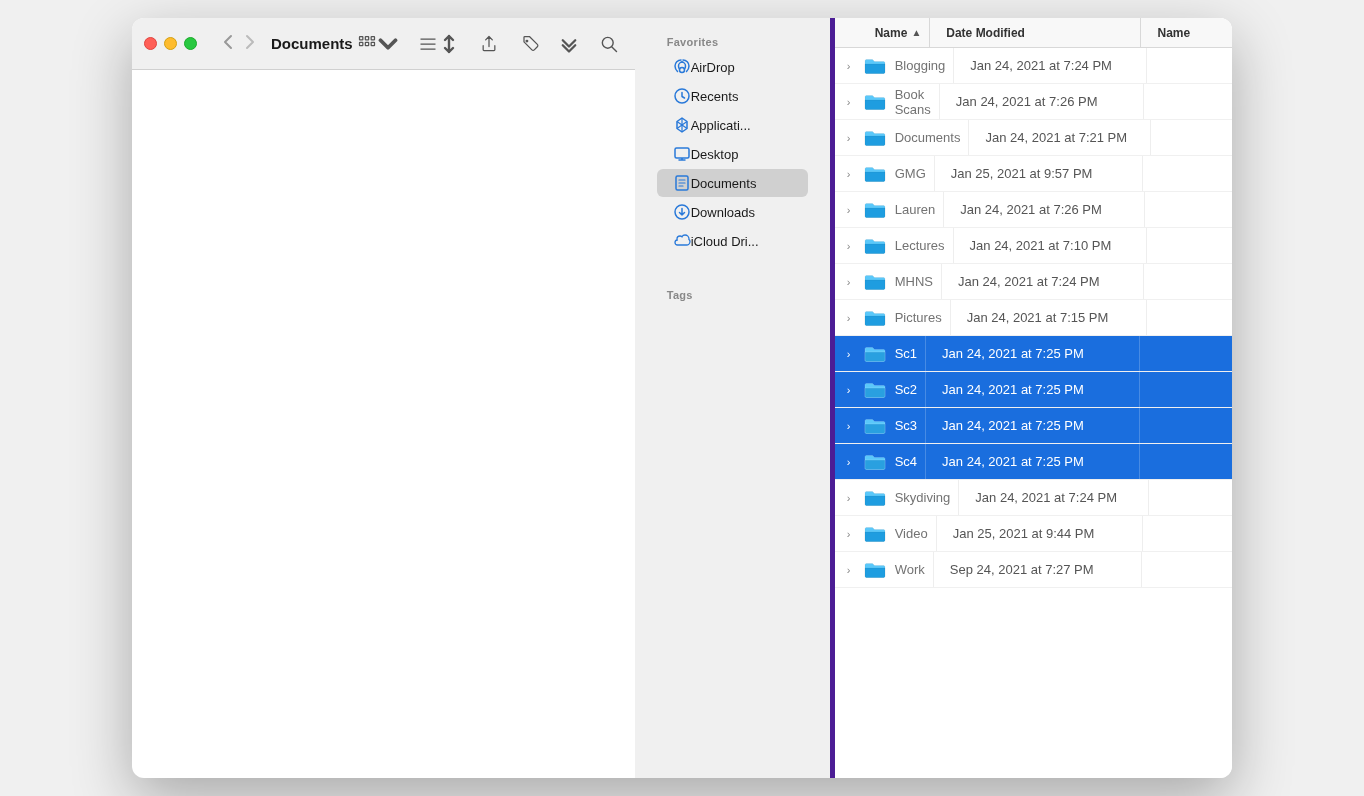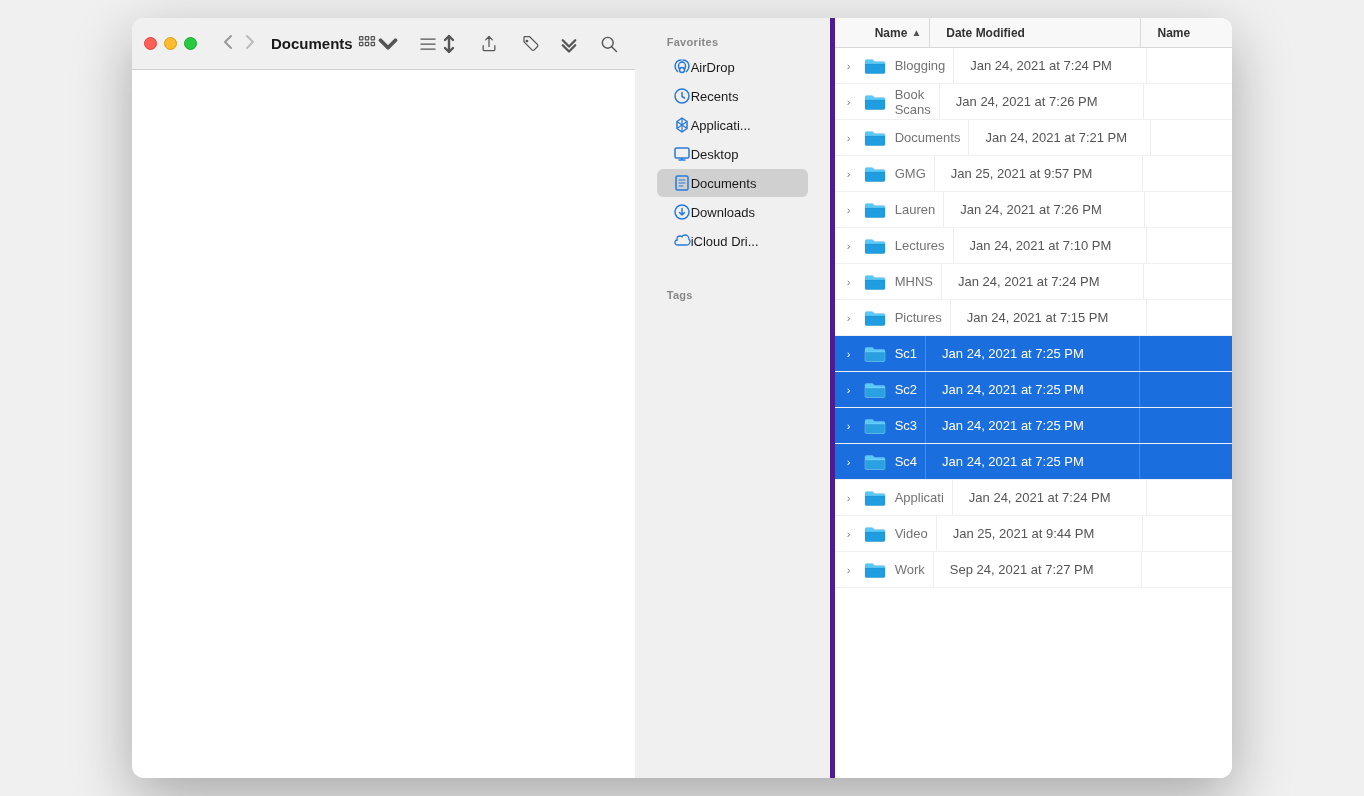--- a/index.html
+++ b/index.html
@@ -633,21 +633,21 @@
   </div>
           <div class="file-row">
     <div class="file-name-col">
       <span class="file-chevron">›</span>
       <span class="folder-icon">
         <svg class="folder-svg" viewBox="0 0 22 18" fill="none">
           <path d="M1 4C1 3.1 1.7 2.5 2.5 2.5H8.5L10.5 4.5H19.5C20.3 4.5 21 5.2 21 6V15C21 15.8 20.3 16.5 19.5 16.5H2.5C1.7 16.5 1 15.8 1 15V4Z" fill="#5ac8fa" stroke="rgba(0,0,0,0.1)" stroke-width="0.5"></path>
           <path d="M1 7H21V15C21 15.8 20.3 16.5 19.5 16.5H2.5C1.7 16.5 1 15.8 1 15V7Z" fill="#1e9de0" stroke="rgba(0,0,0,0.1)" stroke-width="0.5"></path>
         </svg>
       </span>
-      <span class="file-name">Applicati</span>
+      <span class="file-name">Skydiving</span>
     </div>
     <div class="file-modified">Jan 24, 2021 at 7:24 PM</div>
     <div class="file-size"></div>
   </div>
           <div class="file-row">
     <div class="file-name-col">
       <span class="file-chevron">›</span>
       <span class="folder-icon">
         <svg class="folder-svg" viewBox="0 0 22 18" fill="none">
           <path d="M1 4C1 3.1 1.7 2.5 2.5 2.5H8.5L10.5 4.5H19.5C20.3 4.5 21 5.2 21 6V15C21 15.8 20.3 16.5 19.5 16.5H2.5C1.7 16.5 1 15.8 1 15V4Z" fill="#5ac8fa" stroke="rgba(0,0,0,0.1)" stroke-width="0.5"></path>

